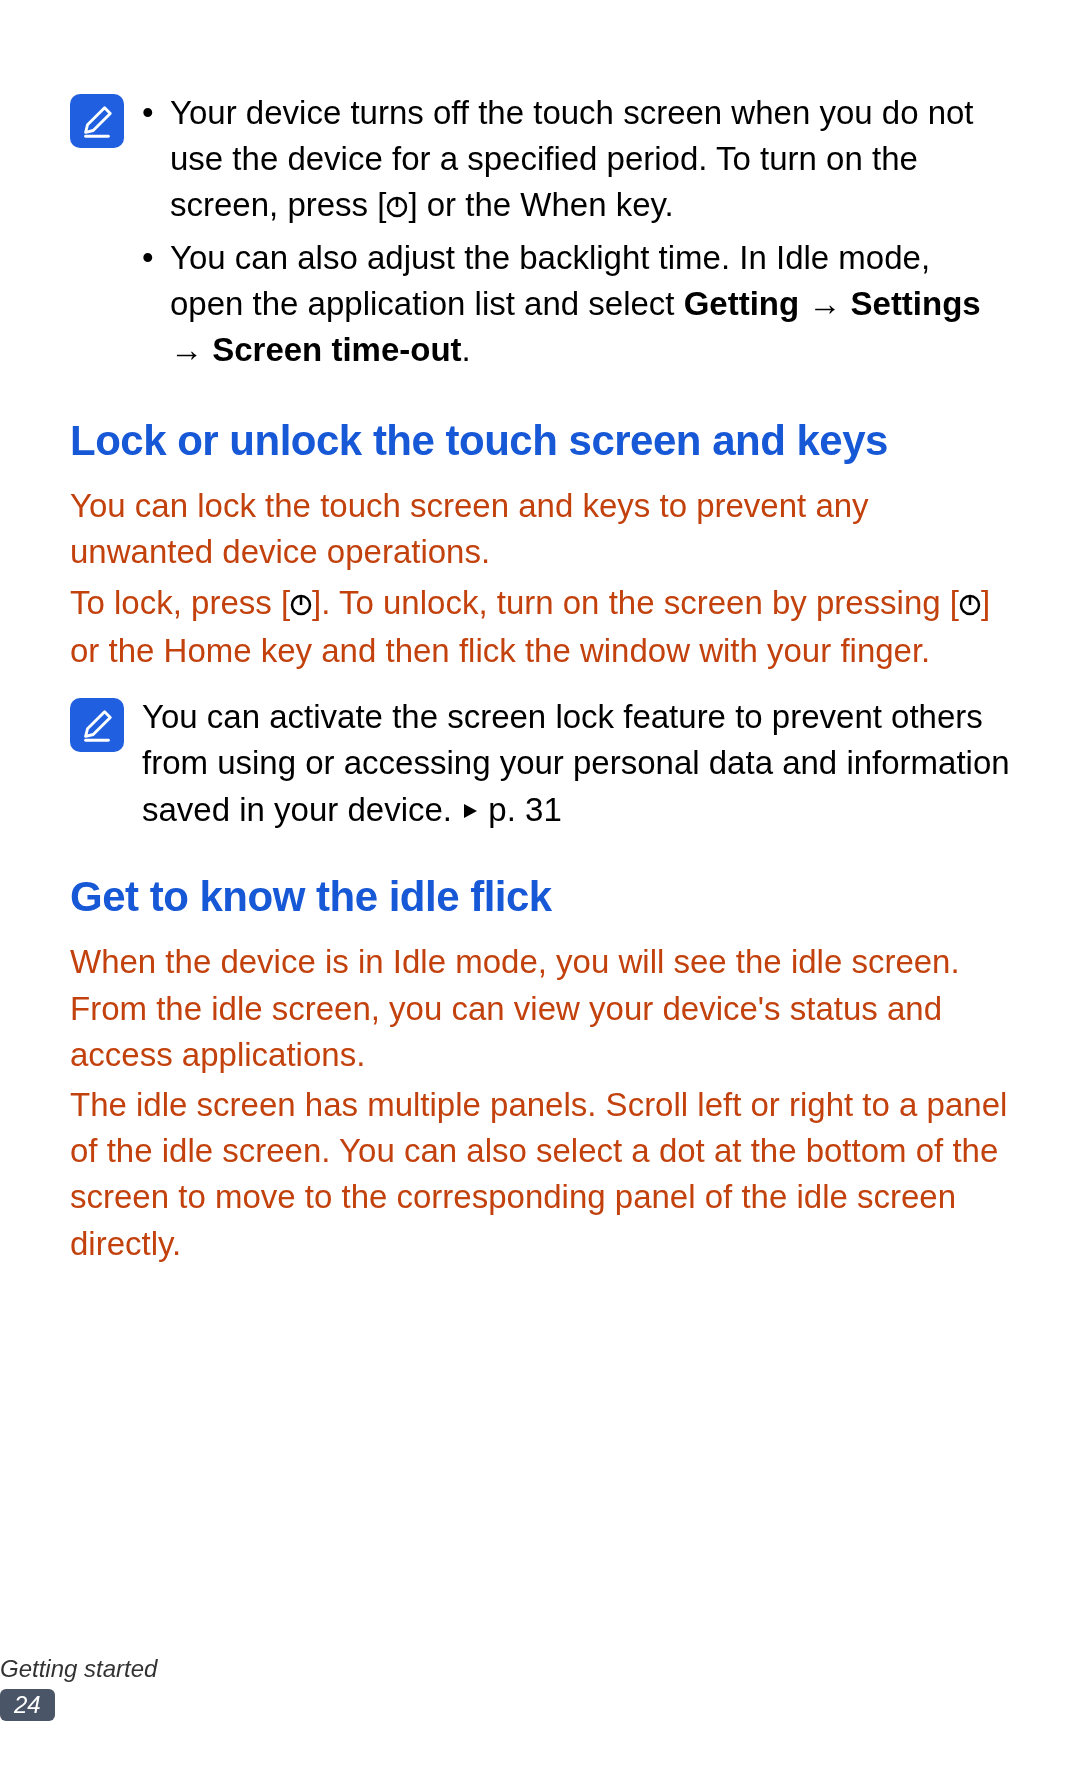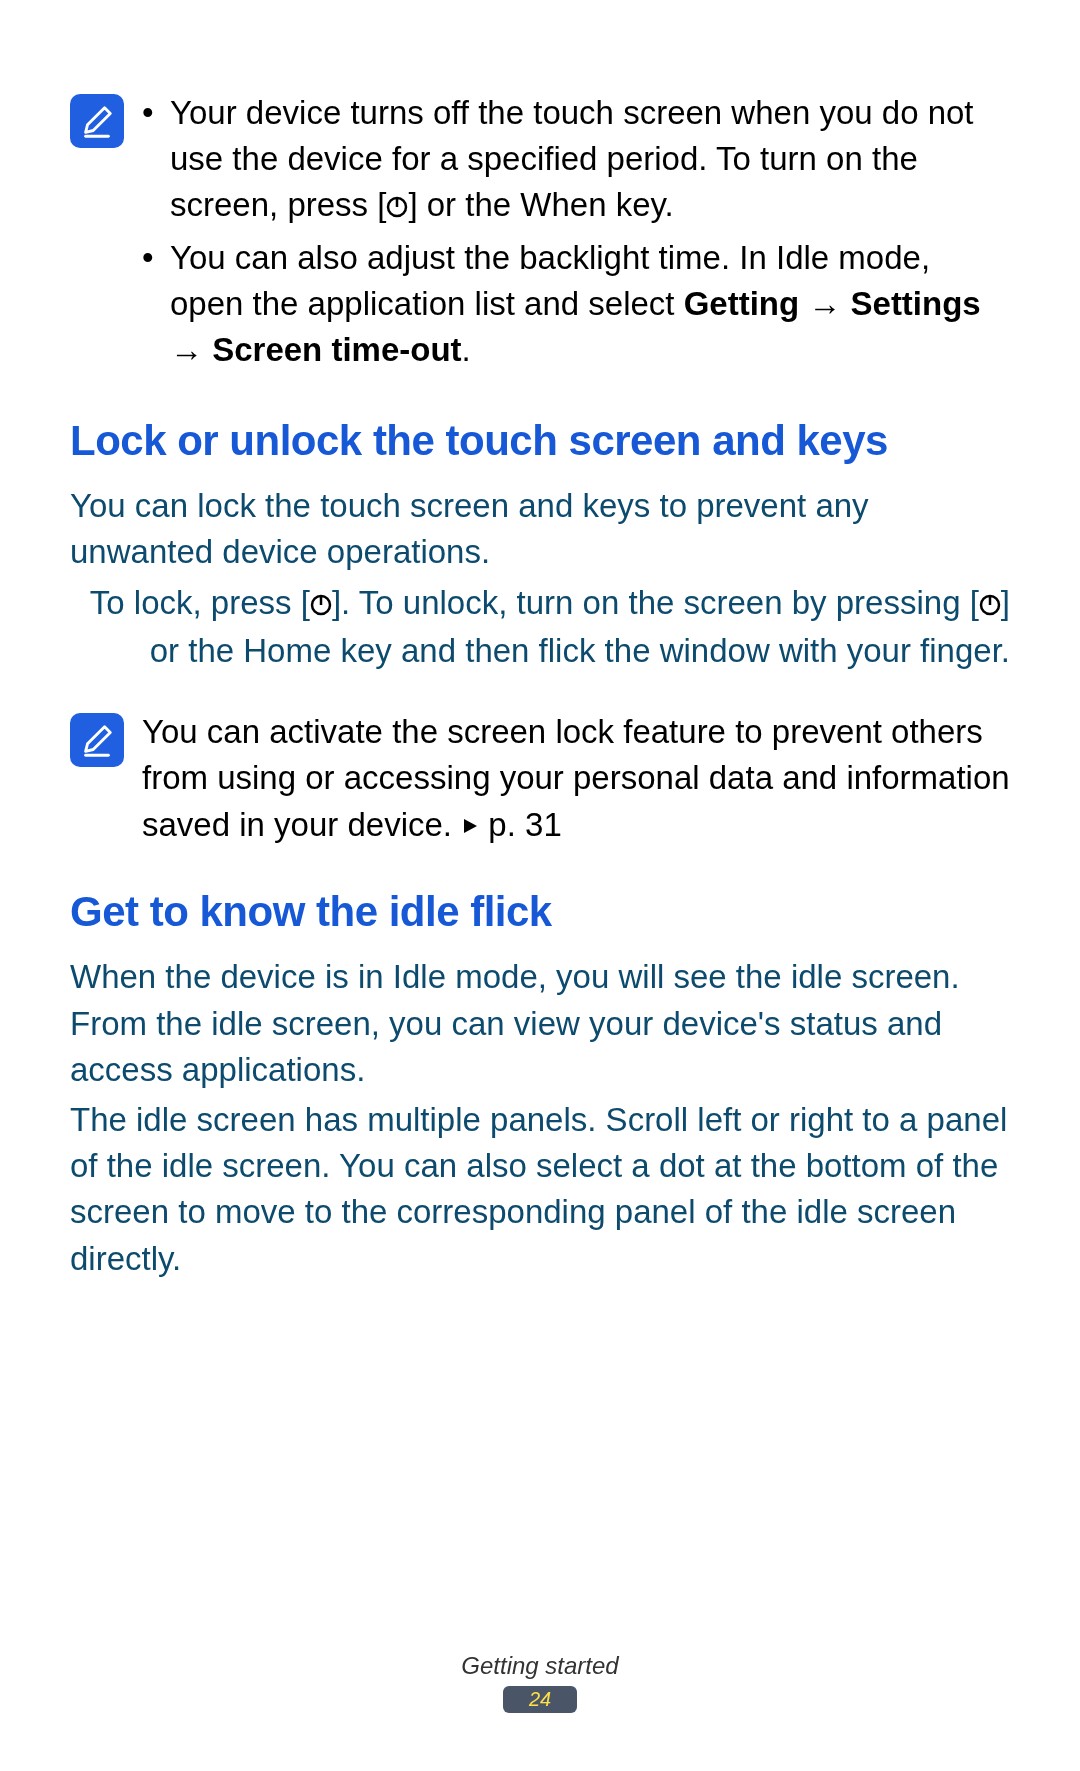--- a/index.html
+++ b/index.html
@@ -63,51 +63,50 @@
       color: #1758d6;
       font-size: 42px;
       font-weight: 700;
       margin-top: 40px;
       margin-bottom: 18px;
       letter-spacing: -0.5px;
     }
     .body-text {
       font-size: 33px;
       line-height: 1.4;
-      color: #0c4a6e;
+      color: #c2410c;
       margin-bottom: 4px;
     }
     .power-icon {
       display: inline-block;
       vertical-align: -2px;
     }
     .triangle {
       display: inline-block;
       vertical-align: 1px;
     }
     .footer {
       position: absolute;
-      bottom: 58px;
+      bottom: 50px;
       left: 0;
       right: 0;
-      text-align: center;
     }
     .footer-text {
       font-style: italic;
       font-size: 24px;
       color: #333;
       margin-bottom: 6px;
     }
     .page-badge {
       display: inline-block;
       background: #4a5568;
-      color: #fde047;
-      font-size: 20px;
+      color: #ffffff;
+      font-size: 24px;
       font-style: italic;
-      padding: 2px 26px;
+      padding: 2px 14px;
       border-radius: 6px;
     }
   </style>
 </head>
 <body>
 
 <div class="note-block">
   <div class="note-icon">
     <svg viewBox="0 0 40 40" fill="none" stroke="#fff" stroke-width="3" stroke-linecap="round" stroke-linejoin="round">
       <path d="M28 6 L34 12 L16 30 L8 32 L10 24 Z"></path>
@@ -129,21 +128,21 @@
       <div class="bullet-text">
         <span>You can also adjust the backlight time. In Idle mode, open the application list and select </span><span class="bold">Getting</span><span class="arrow"> → </span><span class="bold">Settings</span><span class="arrow"> → </span><span class="bold">Screen time-out</span><span>.</span>
       </div>
     </div>
   </div>
 </div>
 
 <h2>Lock or unlock the touch screen and keys</h2>
 
 <p class="body-text">You can lock the touch screen and keys to prevent any unwanted device operations.</p>
-<p class="body-text" style="margin-bottom:35px;text-align:right;">
+<p class="body-text" style="margin-bottom:20px;">
   <span>To lock, press [</span><span class="power-icon"><svg width="22" height="22" viewBox="0 0 22 22">
         <circle cx="11" cy="11" r="9" fill="none" stroke="#000" stroke-width="2.5"></circle>
         <line x1="11" y1="3" x2="11" y2="11" stroke="#000" stroke-width="2.5"></line>
       </svg></span><span>]. To unlock, turn on the screen by pressing [</span><span class="power-icon"><svg width="22" height="22" viewBox="0 0 22 22">
         <circle cx="11" cy="11" r="9" fill="none" stroke="#000" stroke-width="2.5"></circle>
         <line x1="11" y1="3" x2="11" y2="11" stroke="#000" stroke-width="2.5"></line>
       </svg></span><span>] or the Home key and then flick the window with your finger.</span>
 </p>
 
 <div class="note-block">

